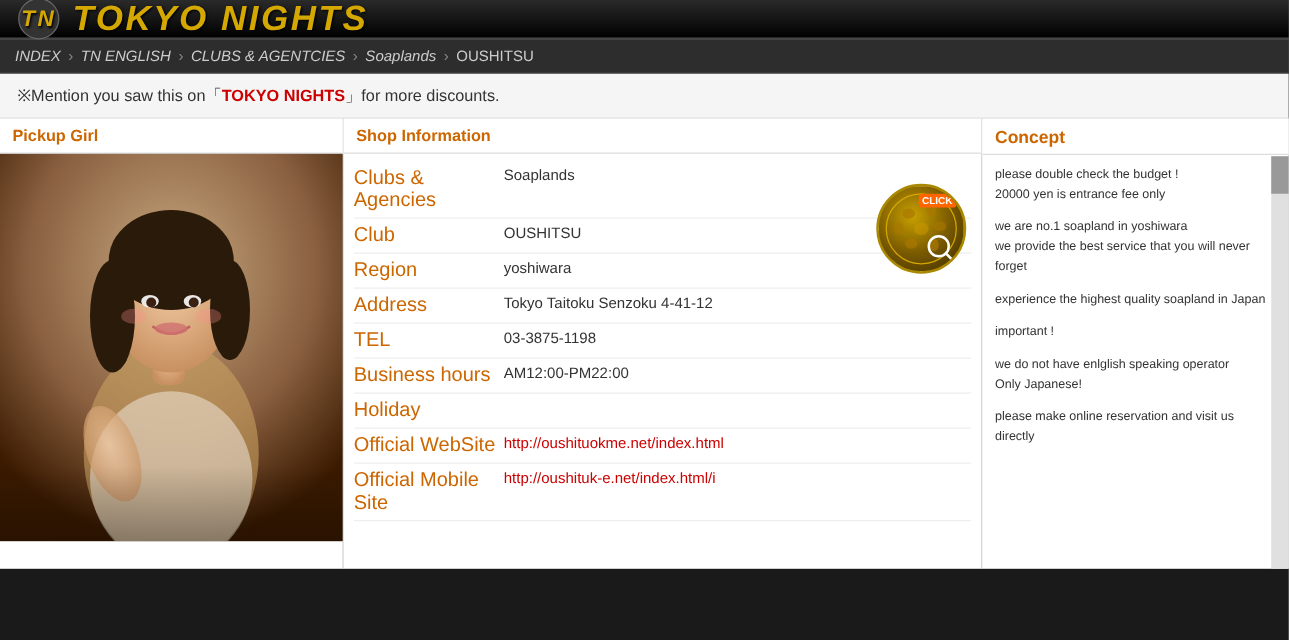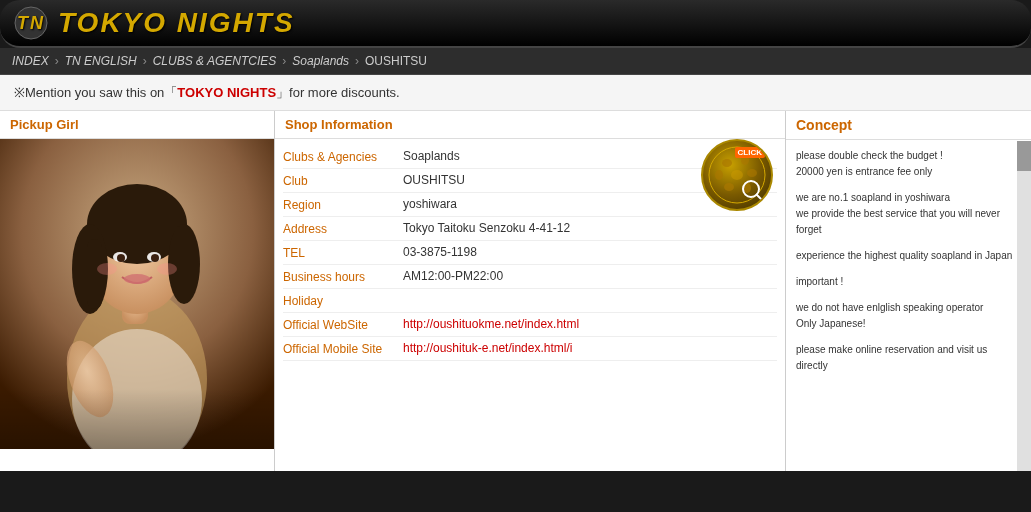--- a/index.html
+++ b/index.html
@@ -2,25 +2,24 @@
 <html><head>
   <meta charset="utf-8">
   <style>
     * { margin: 0; padding: 0; box-sizing: border-box; }
     body { font-family: Arial, sans-serif; font-size: 12px; background: #1a1a1a; color: #ccc; width: 1031px; }
 
     
     #header {
       background: linear-gradient(180deg, #2a2a2a 0%, #111 60%, #000 100%);
       border-bottom: 2px solid #444;
-      height: 48px;
+      height: 32px;
       display: flex;
       align-items: center;
       padding: 0 12px;
-      border-radius: 20px;
     }
     #header .logo-text {
       font-size: 28px;
       font-weight: bold;
       font-style: italic;
       color: #d4a800;
       text-shadow: 1px 1px 2px #000;
       letter-spacing: 2px;
       display: flex;
       align-items: center;
@@ -124,34 +123,34 @@
       display: flex;
       padding: 4px 0;
       border-bottom: 1px solid #eee;
       align-items: flex-start;
       min-height: 22px;
     }
     .shop-label {
       color: #cc6600;
       width: 120px;
       flex-shrink: 0;
-      font-size: 12px;
+      font-size: 16px;
       padding-top: 1px;
     }
     .shop-value {
       color: #333;
       font-size: 12px;
       flex: 1;
     }
     .shop-value a { color: #cc0000; text-decoration: none; }
 
     
     .shop-logo-overlay {
       position: absolute;
-      top: 0;
+      top: 24px;
       right: 12px;
       width: 72px;
       height: 72px;
     }
     .shop-logo-circle {
       width: 72px;
       height: 72px;
       border-radius: 50%;
       background: radial-gradient(circle at 40% 35%, #c8a000, #7a5a00 50%, #3a2a00 100%);
       display: flex;

